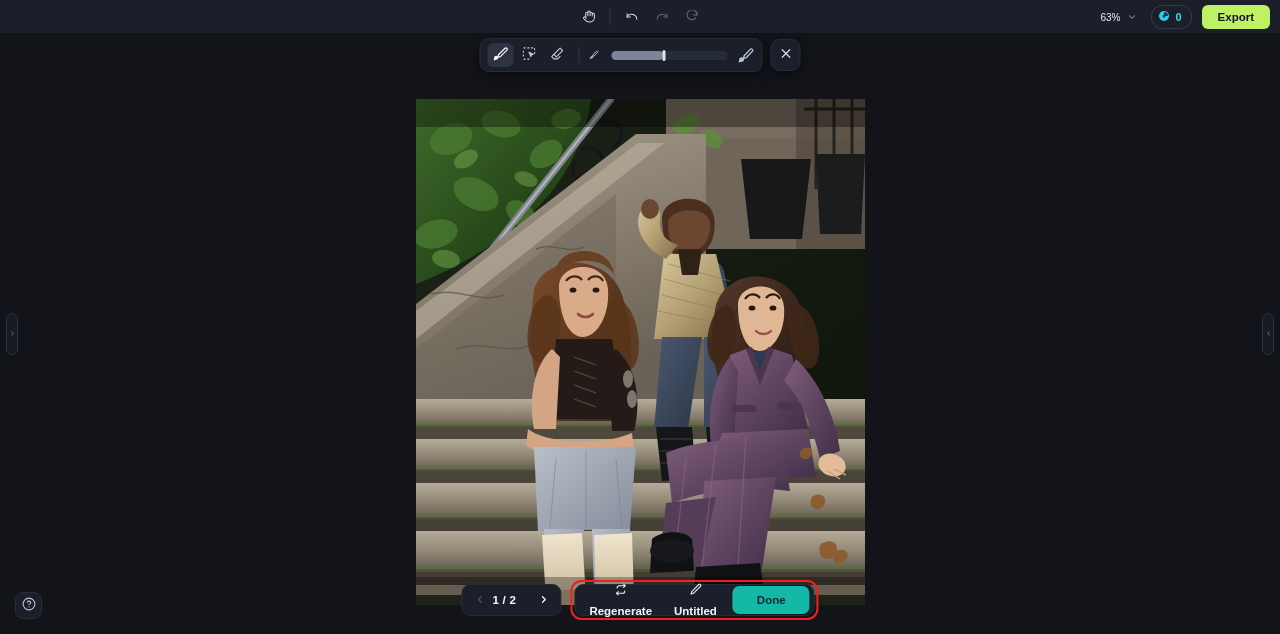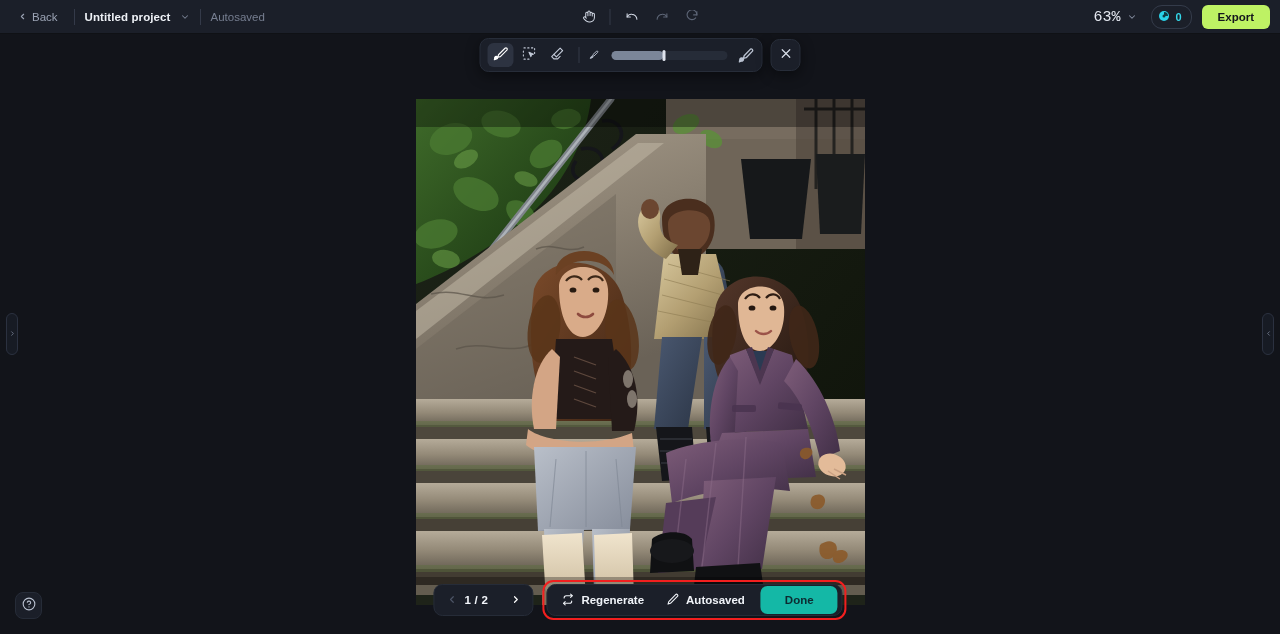--- a/index.html
+++ b/index.html
@@ -38,21 +38,21 @@
     border-radius:5px; cursor:pointer; color:#cfd5e1;
   }
   .ic-btn.dim { color:#5d6576; }
   .ic-gap { width:8px; }
 
   .hdr-right {
     position:absolute; right:10px; top:0; height:34px;
     display:flex; align-items:center; gap:10px;
   }
   .zoom-ctl { display:flex; align-items:center; gap:7px; cursor:pointer; padding:3px 4px; border-radius:5px; }
-  .zoom-val { color:#e6eaf2; font-size:15px;font-family:Liberation Mono, monospace; }
+  .zoom-val { color:#e6eaf2; font-size:10px; }
   .zoom-chev { color:#858da0; display:flex; }
   .credits {
     display:flex; align-items:center; gap:5px;
     border:1px solid #343b4a; border-radius:11px;
     padding:2px 9px 2px 6px; cursor:pointer;
   }
   .credit-num { color:#34d7e8; font-size:11px; font-weight:bold; }
   .export-btn {
     background:#bef264; color:#13161d; font-size:11.5px; font-weight:bold;
     border:none; border-radius:6px; padding:6px 16px; cursor:pointer;
@@ -155,52 +155,34 @@
     display:flex; align-items:center;
     background:#1b1f29; border:1px solid #262c38; border-radius:9px;
     height:32px; padding:0 4px; gap:2px;
   }
   .action-btn {
     display:flex; align-items:center; gap:7px;
     color:#f0f3f8; font-size:11.5px; font-weight:bold;
     padding:5px 10px; border-radius:6px; cursor:pointer;
     background:transparent; border:none;
     font-family:"Liberation Sans", sans-serif;
+    flex-direction:column;
   }
   .done-btn {
     background:#2ad2e8; color:#0d2a30; font-size:11.5px; font-weight:bold;
     border:none; border-radius:7px; padding:0 24px; height:28px; cursor:pointer;
     margin-left:4px; font-family:"Liberation Sans", sans-serif;
   }
 </style>
 </head>
 <body>
 
 <div class="app">
 
   <div class="header">
-    <div class="hdr-left">
-      <div class="back-btn">
-        <span>
-          <svg width="9" height="9" viewBox="0 0 24 24" fill="none" stroke="currentColor" stroke-width="3" stroke-linecap="round" stroke-linejoin="round">
-              <polyline points="15 18 9 12 15 6"></polyline>
-            </svg>
-        </span>
-        <span>Back</span>
-      </div>
-      <div class="vdiv"></div>
-      <span class="proj-name">Untitled project</span>
-      <span class="proj-chev">
-        <svg width="10" height="10" viewBox="0 0 24 24" fill="none" stroke="currentColor" stroke-width="2.5" stroke-linecap="round" stroke-linejoin="round">
-            <polyline points="6 9 12 15 18 9"></polyline>
-          </svg>
-      </span>
-      <div class="vdiv"></div>
-      <span class="autosaved">Autosaved</span>
-    </div>
 
     <div class="hdr-center">
       <div class="ic-btn">
         <svg width="13" height="13" viewBox="0 0 24 24" fill="none" stroke="currentColor" stroke-width="1.9" stroke-linecap="round" stroke-linejoin="round">
             <path d="M18 11V6a2 2 0 0 0-2-2a2 2 0 0 0-2 2M14 10V4a2 2 0 0 0-2-2a2 2 0 0 0-2 2v2M10 10.5V6a2 2 0 0 0-2-2a2 2 0 0 0-2 2v8M18 8a2 2 0 1 1 4 0v6a8 8 0 0 1-8 8h-2c-2.8 0-4.5-.86-5.99-2.34l-3.6-3.6a2 2 0 0 1 2.83-2.82L7 15"></path>
           </svg>
       </div>
       <div class="vdiv"></div>
       <div class="ic-btn">
         <svg width="13" height="13" viewBox="0 0 24 24" fill="none" stroke="currentColor" stroke-width="2" stroke-linecap="round" stroke-linejoin="round">
@@ -635,20 +617,20 @@
               </svg>
           </span>
           <span>Regenerate</span>
         </button>
         <button class="action-btn">
           <span>
             <svg width="13" height="13" viewBox="0 0 24 24" fill="none" stroke="currentColor" stroke-width="2" stroke-linecap="round" stroke-linejoin="round">
                 <path d="M17 3a2.3 2.3 0 0 1 3.3 3.3L7.5 19.1 3 20.5l1.4-4.5z"></path>
               </svg>
           </span>
-          <span>Autosaved</span>
+          <span>Untitled</span>
         </button>
         <button class="done-btn" style="background: #14b8a6;">Done</button>
       </div>
     </div>
   </div>
 
 </div>
 
 </body></html>

